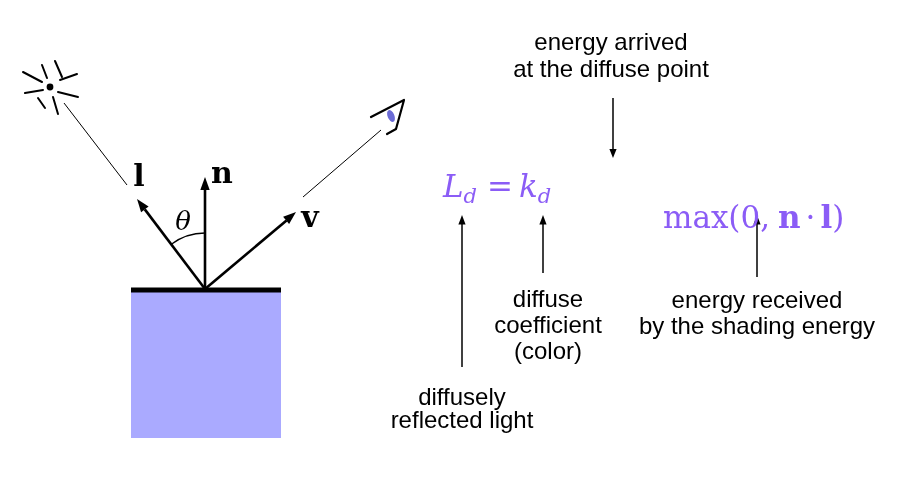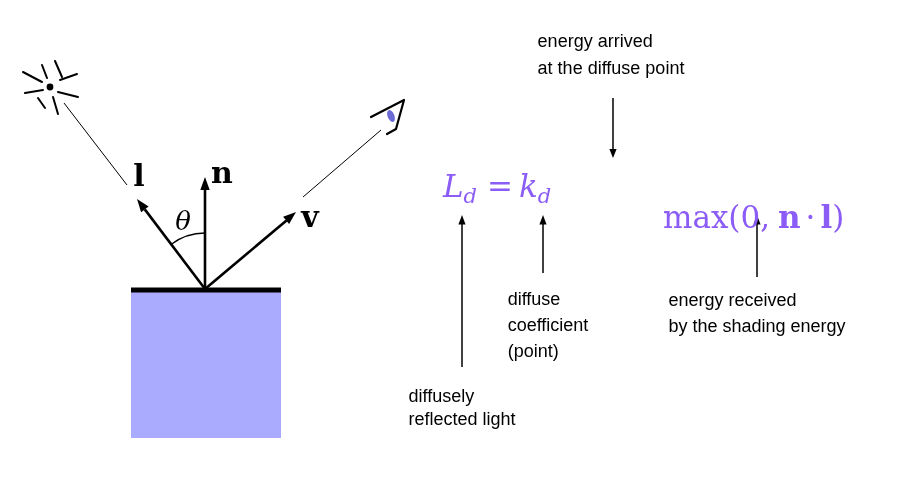--- a/index.html
+++ b/index.html
@@ -28,21 +28,21 @@
   .term .it { font-style:italic; }
   .term .bf { font-weight:bold; }
   .term .sub { font-size:21px; position:relative; top:6px; }
   .term .sup { font-size:20px; position:relative; top:-12px; }
   .term .nmarg { margin-left:8px; }
   .term .dotm { margin:0 5px; }
 
   
   .note {
     position:absolute; font-family:"Liberation Sans", sans-serif;
-    font-size:18px; line-height:26px; text-align:left;
+    font-size:24px; line-height:26px; text-align:center;
     transform:translateX(-50%); white-space:nowrap; color:#000;
   }
   .note.tight { line-height:23px; }
   .note.top-note { line-height:27px; }
 </style>
 </head>
 <body>
 
 <div class="canvas">
 
@@ -130,21 +130,21 @@
   </div>
 
   <div class="note tight" style="left:462px; top:385px;">
     <div>diffusely</div>
     <div>reflected light</div>
   </div>
 
   <div class="note" style="left:548px; top:286px;">
     <div>diffuse</div>
     <div>coefficient</div>
-    <div>(point)</div>
+    <div>(color)</div>
   </div>
 
   <div class="note" style="left:757px; top:287px;">
     <div>energy received</div>
     <div>by the shading energy</div>
   </div>
 
 </div>
 
 </body></html>

